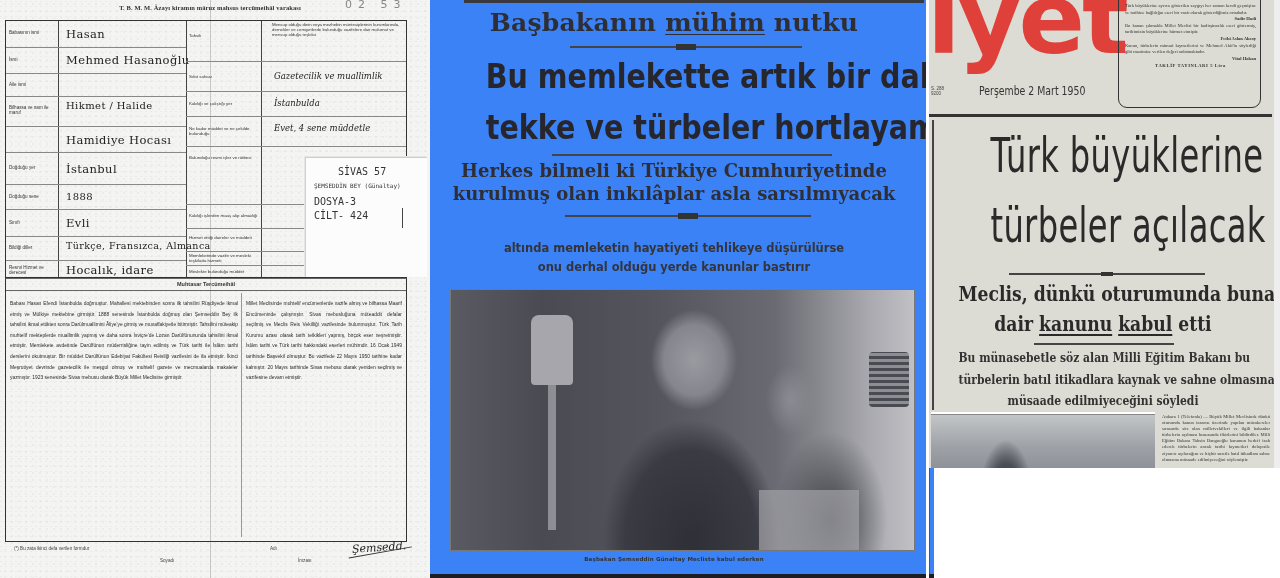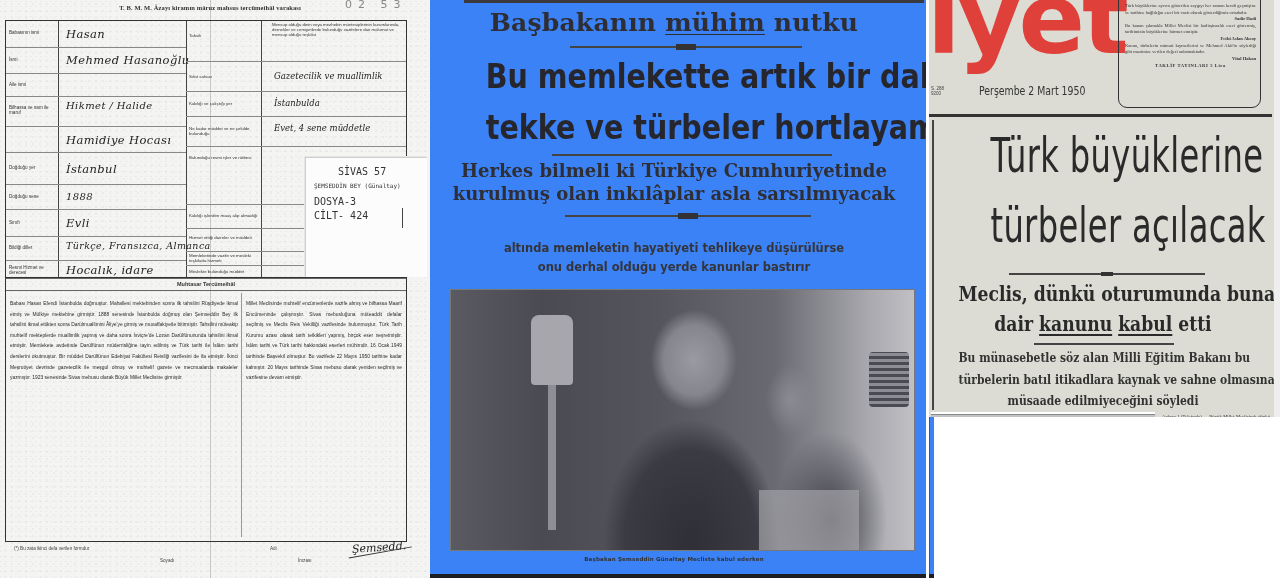--- a/index.html
+++ b/index.html
@@ -32,21 +32,21 @@
   .row-left, .row-right { position: absolute; border-top: 1px solid #888; }
   .row-left { left: 0; width: 180px; }
   .row-right { left: 180px; width: 220px; }
   .lbl {
     position: absolute; left: 3px; font-size: 4.6px; line-height: 5px; color: #333;
     font-family: "Liberation Sans", sans-serif; width: 46px;
   }
   .lbl-r { position: absolute; left: 3px; font-size: 4.4px; line-height: 5px; color: #333;
     font-family: "Liberation Sans", sans-serif; width: 70px; }
   .hw {
-    position: absolute; left: 60px; font-family: "DejaVu Serif", serif; font-style: italic;
+    position: absolute; left: 60px; font-family: "DejaVu Serif", serif; 
     font-size: 11.5px; color: #222; white-space: nowrap; letter-spacing: 0.4px;
   }
   .hw-r {
     position: absolute; left: 88px; font-family: "DejaVu Serif", serif; font-style: italic;
     font-size: 8.5px; color: #222; white-space: nowrap;
   }
   .printed-note {
     position: absolute; left: 86px; top: 2px; width: 130px; font-size: 4.3px; line-height: 4.9px;
     color: #333; font-family: "Liberation Sans", sans-serif;
   }
@@ -129,21 +129,21 @@
   .photo .mic-right { position: absolute; left: 418px; top: 62px; width: 40px; height: 55px; background: repeating-linear-gradient(0deg, #4a4a52 0 3px, #8d8d94 3px 6px); border-radius: 4px; }
   .photo .paper { position: absolute; left: 308px; top: 200px; width: 100px; height: 60px; background: #a2a2a8; opacity: .7; }
   .caption {
     position: absolute; left: 0; width: 488px; top: 556px; text-align: center;
     font-family: "DejaVu Sans", sans-serif; font-weight: bold; font-size: 5.5px; color: #333; letter-spacing: 0.2px;
   }
   .clip-bottom-rule { position: absolute; left: 0; right: 0; bottom: 0; height: 4px; background: #1e1e22; }
 
   
   .panel-front {
-    position: absolute; left: 929px; top: 0; width: 351px; height: 417px;
+    position: absolute; left: 929px; top: 0; width: 351px; height: 468px;
     background: #dcdcd4; overflow: hidden;
   }
   .gap-white { position: absolute; left: 926px; top: 0; width: 3px; height: 578px; background: #ffffff; }
   .masthead {
     position: absolute; left: -2px; top: -30px; font-family: "DejaVu Sans", sans-serif; font-weight: bold;
     font-size: 98px; color: #e0403a; letter-spacing: -3px; line-height: 1;
   }
   .issue-no { position: absolute; left: 2px; top: 86px; font-size: 4.5px; line-height: 5px; color: #444; font-family: "Liberation Sans", sans-serif; }
   .dateline {
     position: absolute; left: 50px; top: 84px; font-family: "DejaVu Sans", sans-serif; font-size: 12px;

